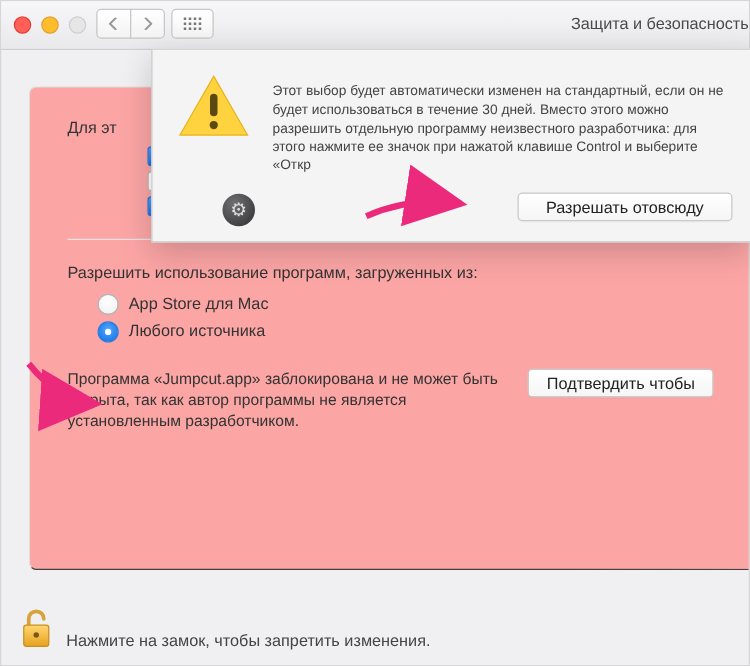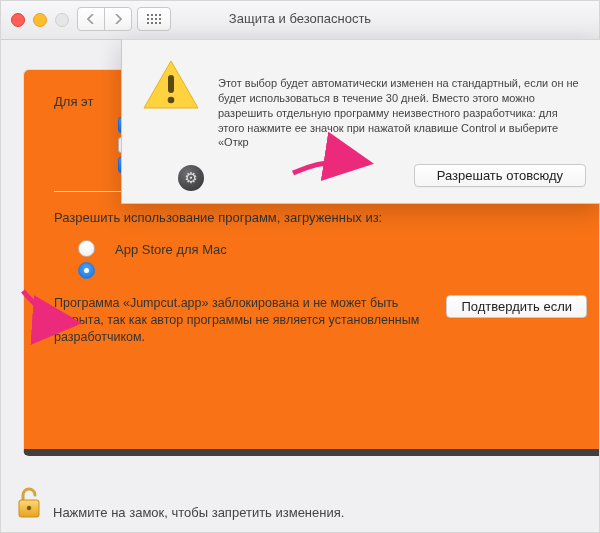--- a/index.html
+++ b/index.html
@@ -66,36 +66,36 @@
   .gridicon {
     display: grid;
     grid-template-columns: repeat(4, 2px);
     grid-template-rows: repeat(3, 2px);
     gap: 2px;
   }
   .gridicon span { background: #777; width: 2px; height: 2px; }
   .title {
     position: absolute;
     top: 10px; left: 0; right: 0;
-    text-align: center;
+    text-align: right;
     font-size: 13px;
     color: #4a4a4a;
   }
 
   
   .panel {
     position: absolute;
     top: 68px; left: 22px; right: 0;
     bottom: 76px;
-    background: #f97316;
+    background: #fca5a5;
     border: 1px solid #dedede;
     border-right: none;
-    border-bottom: 7px solid #404040;
+    border-bottom: 1px solid #404040;
     border-radius: 6px 0 0 6px;
-    padding: 24px 12px 20px 30px;
+    padding: 24px 28px 20px 30px;
     box-sizing: border-box;
   }
   .row {
     display: flex; align-items: center;
     margin-bottom: 4px;
   }
   .cb {
     width: 14px; height: 14px;
     border-radius: 3px;
     border: 1px solid #bbb;
@@ -125,23 +125,22 @@
   }
 
   .section-label {
     color: #333;
     margin-bottom: 10px;
   }
   .radios {
     margin-left: 24px;
   }
   .radio-row {
-    display: flex; align-items: flex-end;
+    display: flex; align-items: flex-start;
     height: 22px;
-    gap: 12px;
   }
   .radio {
     width: 15px; height: 15px;
     border-radius: 50%;
     border: 1px solid #b5b5b5;
     background: radial-gradient(circle at 50% 35%, #ffffff, #efefef);
     margin-right: 8px;
     display: inline-flex; align-items: center; justify-content: center;
     flex-shrink: 0;
   }
@@ -220,21 +219,21 @@
     display: flex; align-items: center; justify-content: center;
     color: #ddd;
     font-size: 15px;
   }
   .sheet-text strong {
     font-weight: 600;
     font-size: 13px;
     color: #000;
   }
   .sheet-text .sub {
-    margin-top: 18px;
+    margin-top: 8px;
     font-size: 11px;
     color: #444;
     line-height: 1.35;
   }
   .sheet-buttons {
     margin-top: 14px;
     display: flex;
     gap: 24px;
     justify-content: flex-end;
     align-items: center;
@@ -314,26 +313,27 @@
     <div class="divider"></div>
 
     <div class="section-label">Разрешить использование программ, загруженных из:</div>
     <div class="radios">
       <div class="radio-row">
         <span class="radio"></span>
         <span>App Store для Mac</span>
       </div>
       <div class="radio-row">
         <span class="radio on"></span>
+        <span>Любого источника</span>
       </div>
     </div>
 
     <div class="blocked-row">
       <div class="blocked-text">Программа «Jumpcut.app» заблокирована и не может быть открыта, так как автор программы не является установленным разработчиком.</div>
-      <div class="mac-btn">Подтвердить если</div>
+      <div class="mac-btn">Подтвердить чтобы</div>
     </div>
   </div>
 
   <div class="footer">
     <span class="lockicon">
       <svg width="28" height="34" viewBox="0 0 28 34">
         <path d="M8 14 V9 a6 6 0 0 1 12 0" stroke="#d8a33a" stroke-width="3" fill="none" stroke-linecap="round"></path>
         <rect x="4" y="14" width="20" height="17" rx="2" fill="url(#g)" stroke="#c98f1f"></rect>
         <defs>
           <linearGradient id="g" x1="0" y1="0" x2="0" y2="1">

